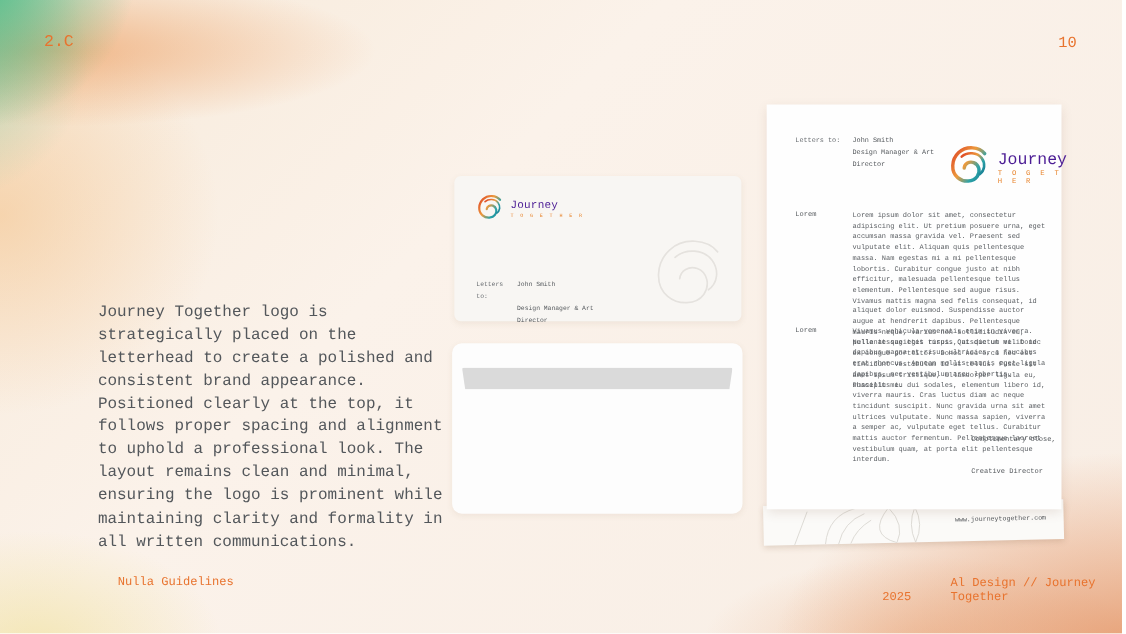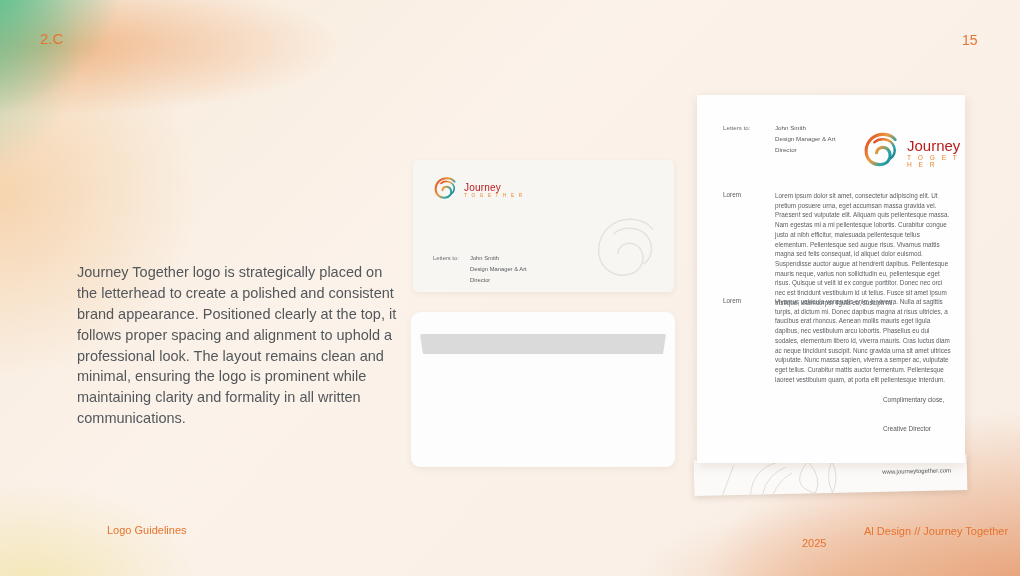--- a/index.html
+++ b/index.html
@@ -8,32 +8,33 @@
     position:relative;width:1020px;height:576px;overflow:hidden;
     background:
       radial-gradient(circle at -2% -5%, rgba(62,186,131,.95) 0%, rgba(62,186,131,0) 12%),
       radial-gradient(circle at -5% 9%, rgba(110,200,160,.55) 0%, rgba(110,200,160,0) 11%),
       radial-gradient(ellipse 38% 16% at 5% 8%, rgba(235,141,70,.55) 0%, rgba(235,141,70,0) 75%),
       radial-gradient(ellipse 26% 42% at 0% 34%, rgba(244,188,126,.5) 0%, rgba(244,188,126,0) 75%),
       radial-gradient(ellipse 24% 26% at 3% 102%, rgba(236,219,130,.5) 0%, rgba(236,219,130,0) 70%),
       radial-gradient(ellipse 46% 44% at 102% 103%, rgba(226,138,86,.8) 0%, rgba(226,138,86,0) 72%),
       radial-gradient(ellipse 30% 22% at 82% 102%, rgba(233,162,112,.45) 0%, rgba(233,162,112,0) 65%),
       linear-gradient(135deg,#f7ead9 0%,#fbf2ea 38%,#f8eee5 100%);
+    font-family: Liberation Mono, monospace;
   }
   .accent{color:#E8732E;}
   
   .section-code{position:absolute;left:40px;top:30px;font-size:15px;font-weight:500;}
   .page-number{position:absolute;left:962px;top:32px;font-size:14px;font-weight:500;}
   
   .page-title{position:absolute;left:72px;top:160px;margin:0;font-size:43px;font-weight:500;color:#5C6064;letter-spacing:.2px;}
-  .intro-body{position:absolute;left:73px;top:258px;width:324px;margin:4px;font-size:14.5px;line-height:1.44;color:#53575B;}
+  .intro-body{position:absolute;left:73px;top:258px;width:324px;margin:16px;font-size:14.5px;line-height:1.44;color:#53575B;}
   
   .logo{display:flex;align-items:center;gap:5px;}
   .logo-text{display:flex;flex-direction:column;line-height:1;}
-  .logo-name{color:#b91c1c;font-weight:500;}
+  .logo-name{color:#4c1d95;font-weight:500;}
   .logo-tagline{color:#E8862F;font-weight:500;}
   
   .envelope-front{position:absolute;left:413px;top:160px;width:261px;height:132px;background:#f8f6f3;border-radius:6px;box-shadow:0 2px 6px rgba(120,85,55,.08);}
   .envelope-front .logo{position:absolute;left:20px;top:16px;}
   .envelope-front .logo-name{font-size:10px;letter-spacing:.2px;}
   .envelope-front .logo-tagline{font-size:4.6px;letter-spacing:1.7px;margin-top:1.5px;}
   .addr{display:grid;grid-template-columns:29px auto;column-gap:8px;color:#55595d;}
   .addr .lbl{color:#6a6e72;}
   .envelope-front .addr{position:absolute;left:20px;top:93px;font-size:5.8px;line-height:11px;}
   .wm{position:absolute;opacity:.9;}
@@ -72,21 +73,21 @@
       <stop offset="42%" stop-color="#ED9A3C"></stop>
       <stop offset="75%" stop-color="#2BA3A8"></stop>
       <stop offset="100%" stop-color="#1B8396"></stop>
     </linearGradient>
   </defs>
 </svg>
 
 <div class="slide">
 
   <span class="section-code accent">2.C</span>
-  <span class="page-number accent">15</span>
+  <span class="page-number accent">10</span>
 
   <p class="intro-body">Journey Together logo is strategically placed on the letterhead to create a polished and consistent brand appearance. Positioned clearly at the top, it follows proper spacing and alignment to uphold a professional look. The layout remains clean and minimal, ensuring the logo is prominent while maintaining clarity and formality in all written communications.</p>
 
   <div class="envelope-front">
     <div class="logo">
       <span>
         <svg width="26" height="26" viewBox="0 0 44 44" fill="none">
           <path d="M36.5 9.5 C31 2.5 18 1.5 10.5 8.5 C3 15.5 2.5 27.5 9.5 33.5 C15.5 38.5 25 38 29 32.5 C32.5 27.5 31 20.5 25.5 18.5 C21 17 16.5 19.5 16 24" stroke="url(#lgJT)" stroke-width="3.4" stroke-linecap="round"></path>
           <path d="M13.5 12.5 C19 7.5 29 8 33.5 14 C37.5 19.5 36.5 26.5 31.5 30" stroke="url(#lgJT)" stroke-width="2.6" stroke-linecap="round"></path>
         </svg>
@@ -157,17 +158,17 @@
       </div>
       <div class="lorem-row row2">
         <span class="lbl">Lorem</span>
         <p class="txt">Vivamus vehicula venenatis enim in viverra. Nulla at sagittis turpis, at dictum mi. Donec dapibus magna at risus ultricies, a faucibus erat rhoncus. Aenean mollis mauris eget ligula dapibus, nec vestibulum arcu lobortis. Phasellus eu dui sodales, elementum libero id, viverra mauris. Cras luctus diam ac neque tincidunt suscipit. Nunc gravida urna sit amet ultrices vulputate. Nunc massa sapien, viverra a semper ac, vulputate eget tellus. Curabitur mattis auctor fermentum. Pellentesque laoreet vestibulum quam, at porta elit pellentesque interdum.</p>
       </div>
       <span class="lh-close">Complimentary close,</span>
       <span class="lh-sign">Creative Director</span>
     </div>
   </div>
 
-  <span class="footer-left accent">Logo Guidelines</span>
+  <span class="footer-left accent">Nulla Guidelines</span>
   <span class="footer-year accent">2025</span>
   <span class="footer-credit accent">Al Design // Journey Together</span>
 
 </div>
 
 </body></html>

